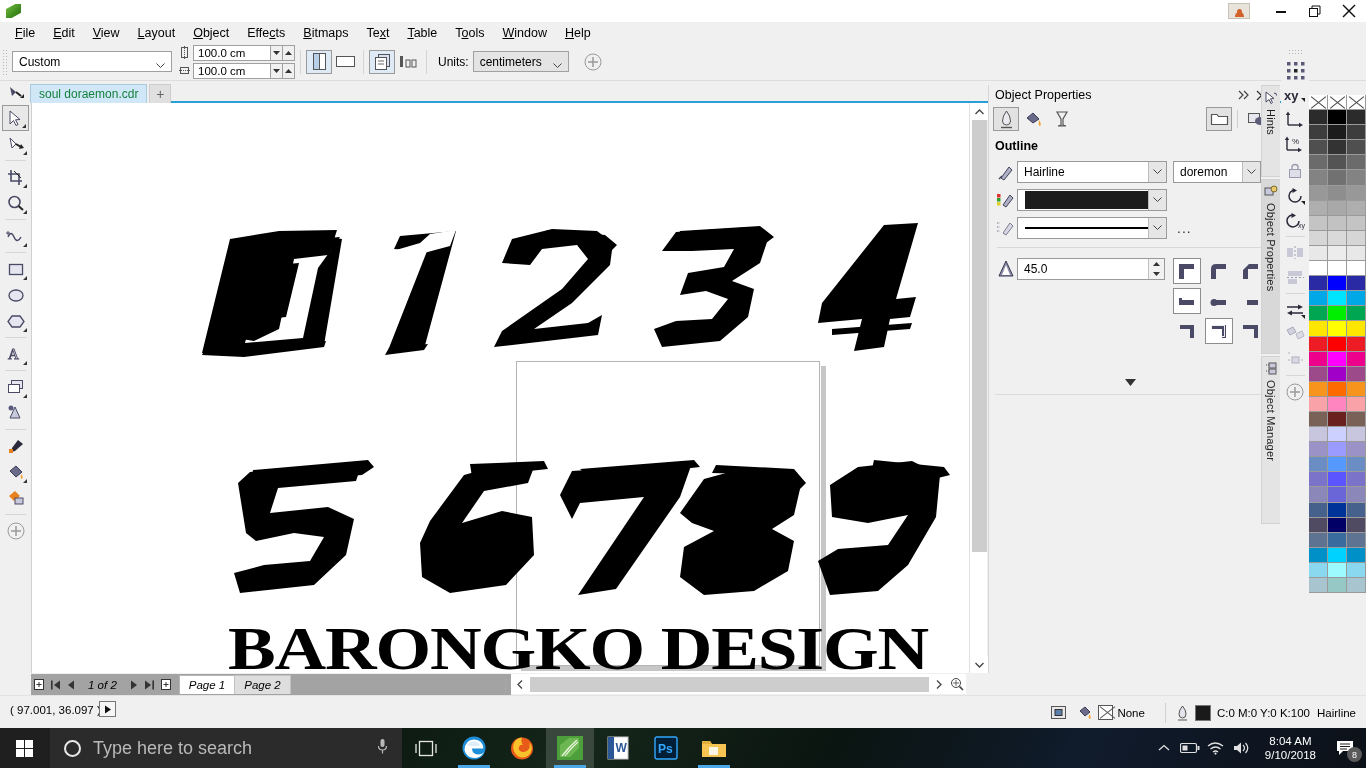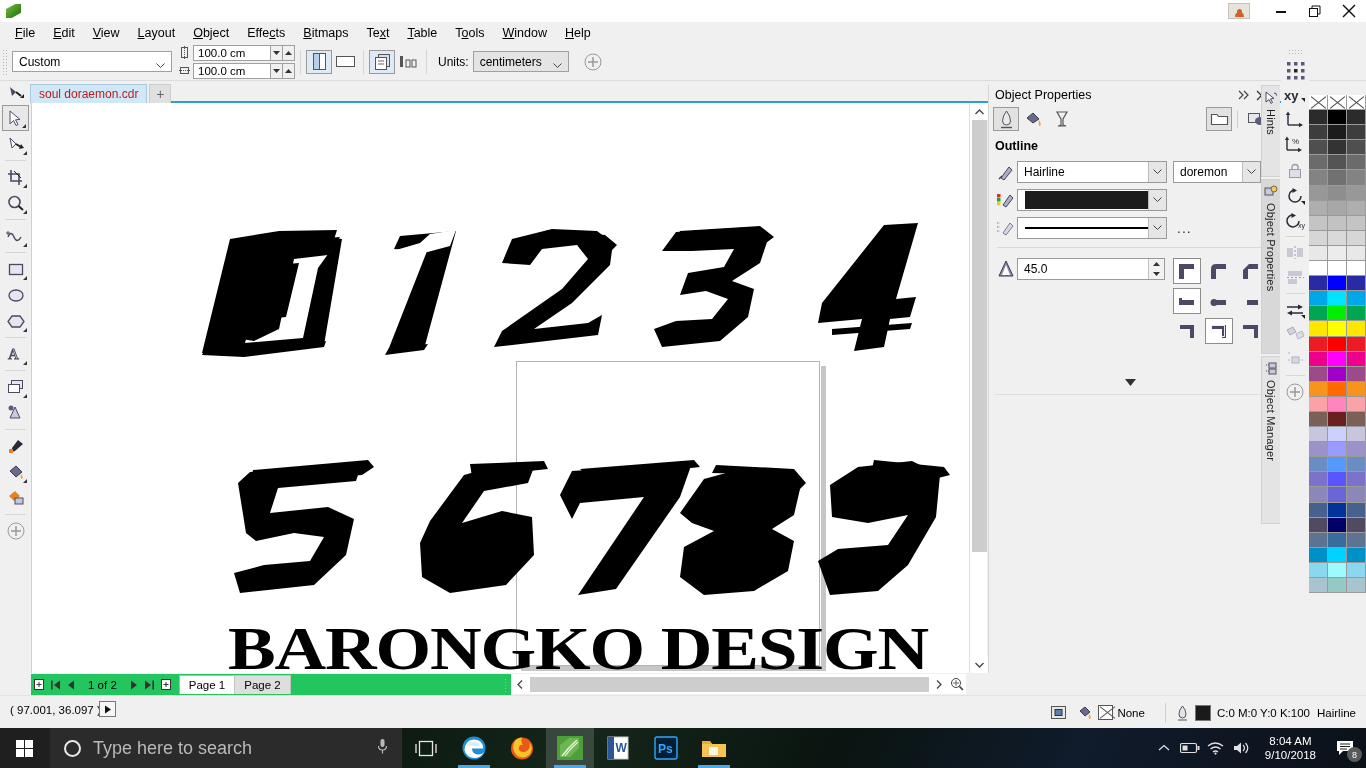--- a/index.html
+++ b/index.html
@@ -78,21 +78,21 @@
   .plus-circle { width: 20px; height: 20px; margin-left: 14px; }
 
   
   .docbar {
     position: absolute; left: 0; top: 81px; width: 1366px; height: 22px;
     background: #f0f0f0; display: flex; align-items: flex-end;
   }
   .docbar-tool { width: 30px; height: 22px; display: flex; align-items: center; justify-content: center; }
   .doc-tab {
     height: 19px; background: #cfe7f7; border: 1px solid #a9c9dd; border-bottom: none;
-    display: flex; align-items: center; padding: 8px 8px; font-size: 12px; color: #b91c1c;
+    display: flex; align-items: center; padding: 8px 8px; font-size: 12px; color: #15803d;
   }
   .doc-add {
     width: 22px; height: 19px; background: #e0e0e0; border: 1px solid #cdcdcd; border-bottom: none;
     margin-left: 2px; display: flex; align-items: center; justify-content: center; color: #666; font-size: 14px;
   }
   .docbar-fill { flex: 1; height: 21px; border-bottom: 2px solid #2a9fd6; }
 
   
   .toolbox {
     position: absolute; left: 0; top: 103px; width: 31px; height: 570px;
@@ -131,21 +131,21 @@
   .hscroll {
     position: absolute; left: 511px; top: 674px; width: 455px; height: 20px;
     background: #fff; display: flex; align-items: center;
   }
   .hs-btn { width: 18px; height: 18px; display: flex; align-items: center; justify-content: center; }
   .hs-thumb { flex: 1; height: 15px; background: #cdcdcd; margin: 0 1px; }
 
   
   .pagenav {
     position: absolute; left: 31px; top: 674px; width: 480px; height: 21px;
-    background: #22c55e; display: flex; align-items: center;
+    background: #a3a3a3; display: flex; align-items: center; font-style: italic;
   }
   .pn-btn { width: 16px; height: 18px; display: flex; align-items: center; justify-content: center; }
   .pn-count { font-size: 11.5px; margin: 0 9px; white-space: nowrap; }
   .pg-tab {
     height: 19px; display: flex; align-items: center; padding: 0 9px; font-size: 11.5px;
     background: #dedede; border: 1px solid #c2c2c2; border-bottom: none; margin-left: -1px;
   }
   .pg-tab.active { background: #fff; border-color: #b6b6b6; }
   .pn-grip { width: 4px; height: 14px; margin: 0 3px;
     background-image: radial-gradient(circle,#b0b0b0 0.8px,transparent 0.8px); background-size: 3px 3px; }

